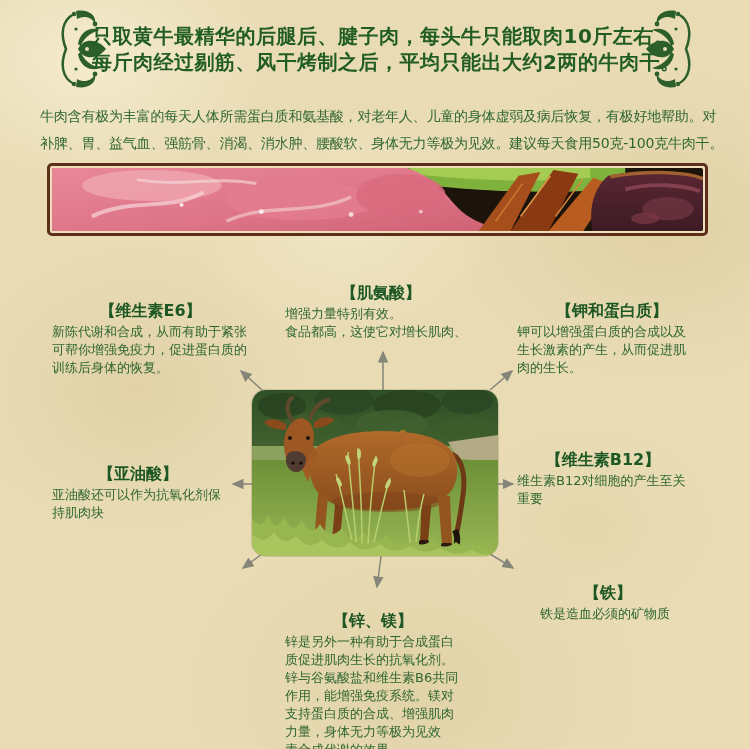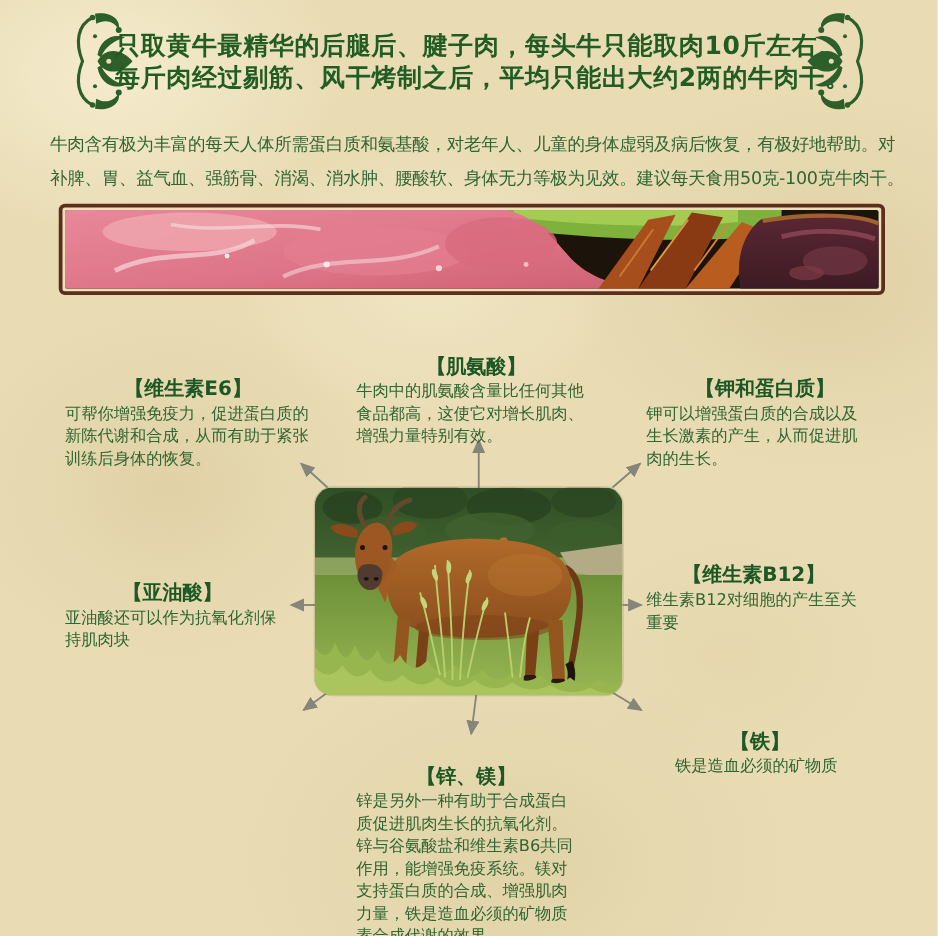--- a/index.html
+++ b/index.html
@@ -233,29 +233,28 @@
         <ellipse cx="107" cy="64" rx="2" ry="5"></ellipse>
         <ellipse cx="123" cy="72" rx="2" ry="5" transform="rotate(20 123 72)"></ellipse>
         <ellipse cx="87" cy="92" rx="2" ry="5" transform="rotate(-25 87 92)"></ellipse>
         <ellipse cx="136" cy="94" rx="2" ry="5" transform="rotate(25 136 94)"></ellipse>
       </g>
     </svg>
   </div>
 
   <div class="callout" id="co-creatine">
     <div class="co-title">【肌氨酸】</div>
-    <div class="co-line">牛肉中的肌氨酸含量比任何其他</div>
+    <div class="co-line">增强力量特别有效。</div>
     <div class="co-line">食品都高，这使它对增长肌肉、</div>
-    <div class="co-line">增强力量特别有效。</div>
   </div>
 
   <div class="callout" id="co-e6">
     <div class="co-title">【维生素E6】</div>
+    <div class="co-line">新陈代谢和合成，从而有助于紧张</div>
     <div class="co-line">可帮你增强免疫力，促进蛋白质的</div>
-    <div class="co-line">新陈代谢和合成，从而有助于紧张</div>
     <div class="co-line">训练后身体的恢复。</div>
   </div>
 
   <div class="callout" id="co-potassium">
     <div class="co-title">【钾和蛋白质】</div>
     <div class="co-line">钾可以增强蛋白质的合成以及</div>
     <div class="co-line">生长激素的产生，从而促进肌</div>
     <div class="co-line">肉的生长。</div>
   </div>
 
@@ -272,21 +271,21 @@
   </div>
 
 
   <div class="callout" id="co-zinc">
     <div class="co-title">【锌、镁】</div>
     <div class="co-line">锌是另外一种有助于合成蛋白</div>
     <div class="co-line">质促进肌肉生长的抗氧化剂。</div>
     <div class="co-line">锌与谷氨酸盐和维生素B6共同</div>
     <div class="co-line">作用，能增强免疫系统。镁对</div>
     <div class="co-line">支持蛋白质的合成、增强肌肉</div>
-    <div class="co-line">力量，铁是造血必须的矿物质</div>
+    <div class="co-line">力量，身体无力等极为见效</div>
     <div class="co-line">素合成代谢的效果。</div>
   </div>
 
   <div class="callout" id="co-iron">
     <div class="co-title">【铁】</div>
     <div class="co-line">铁是造血必须的矿物质</div>
   </div>
 
 </div>
 

